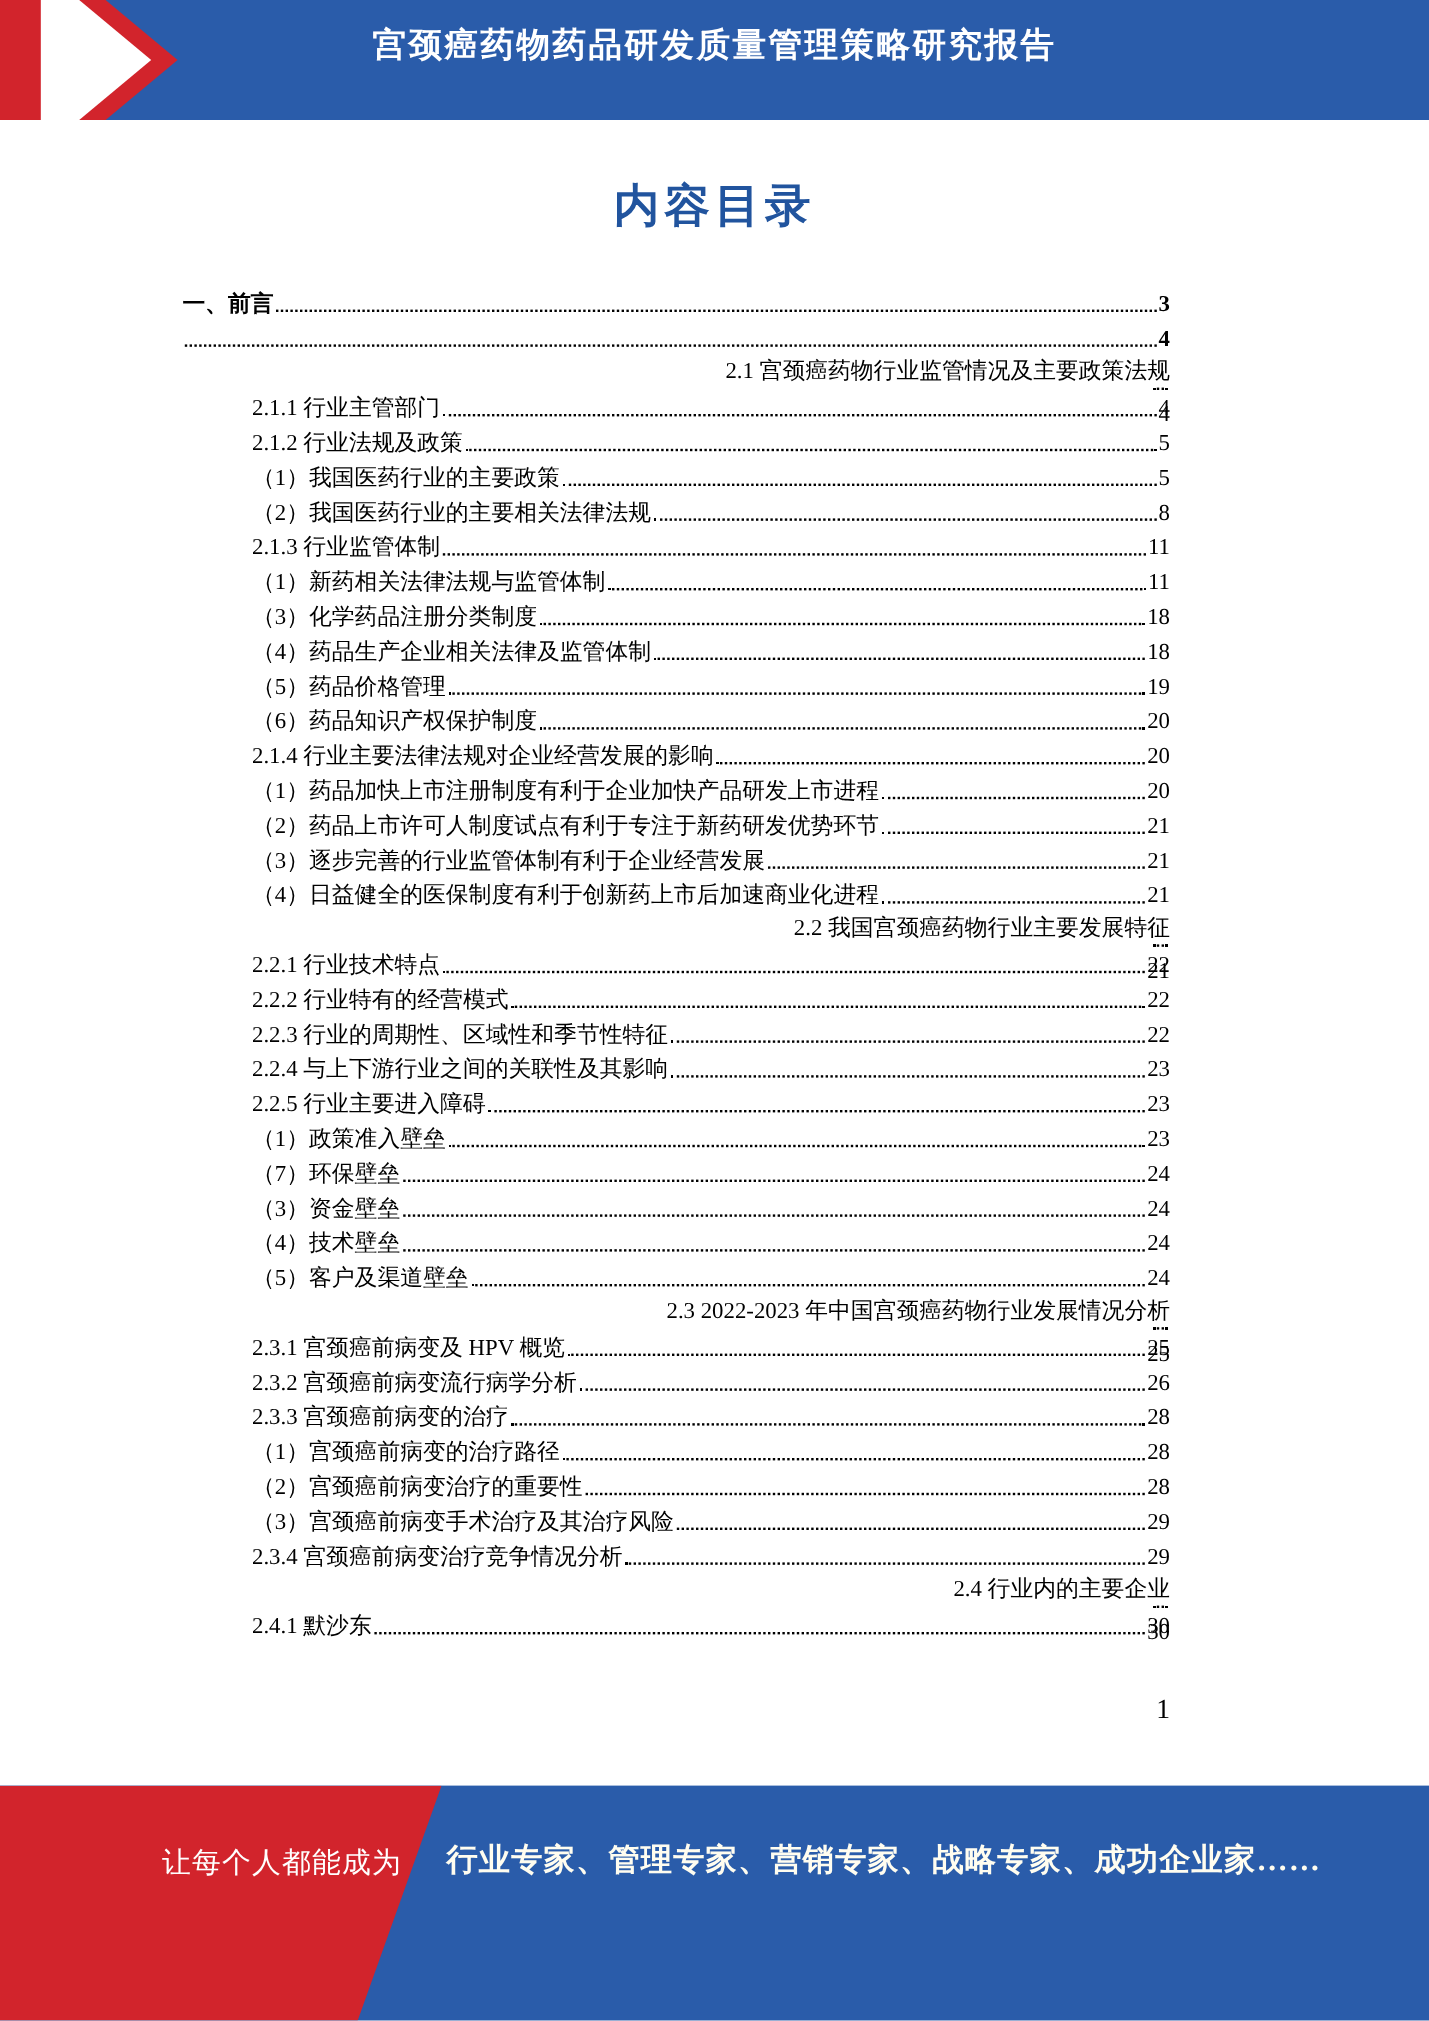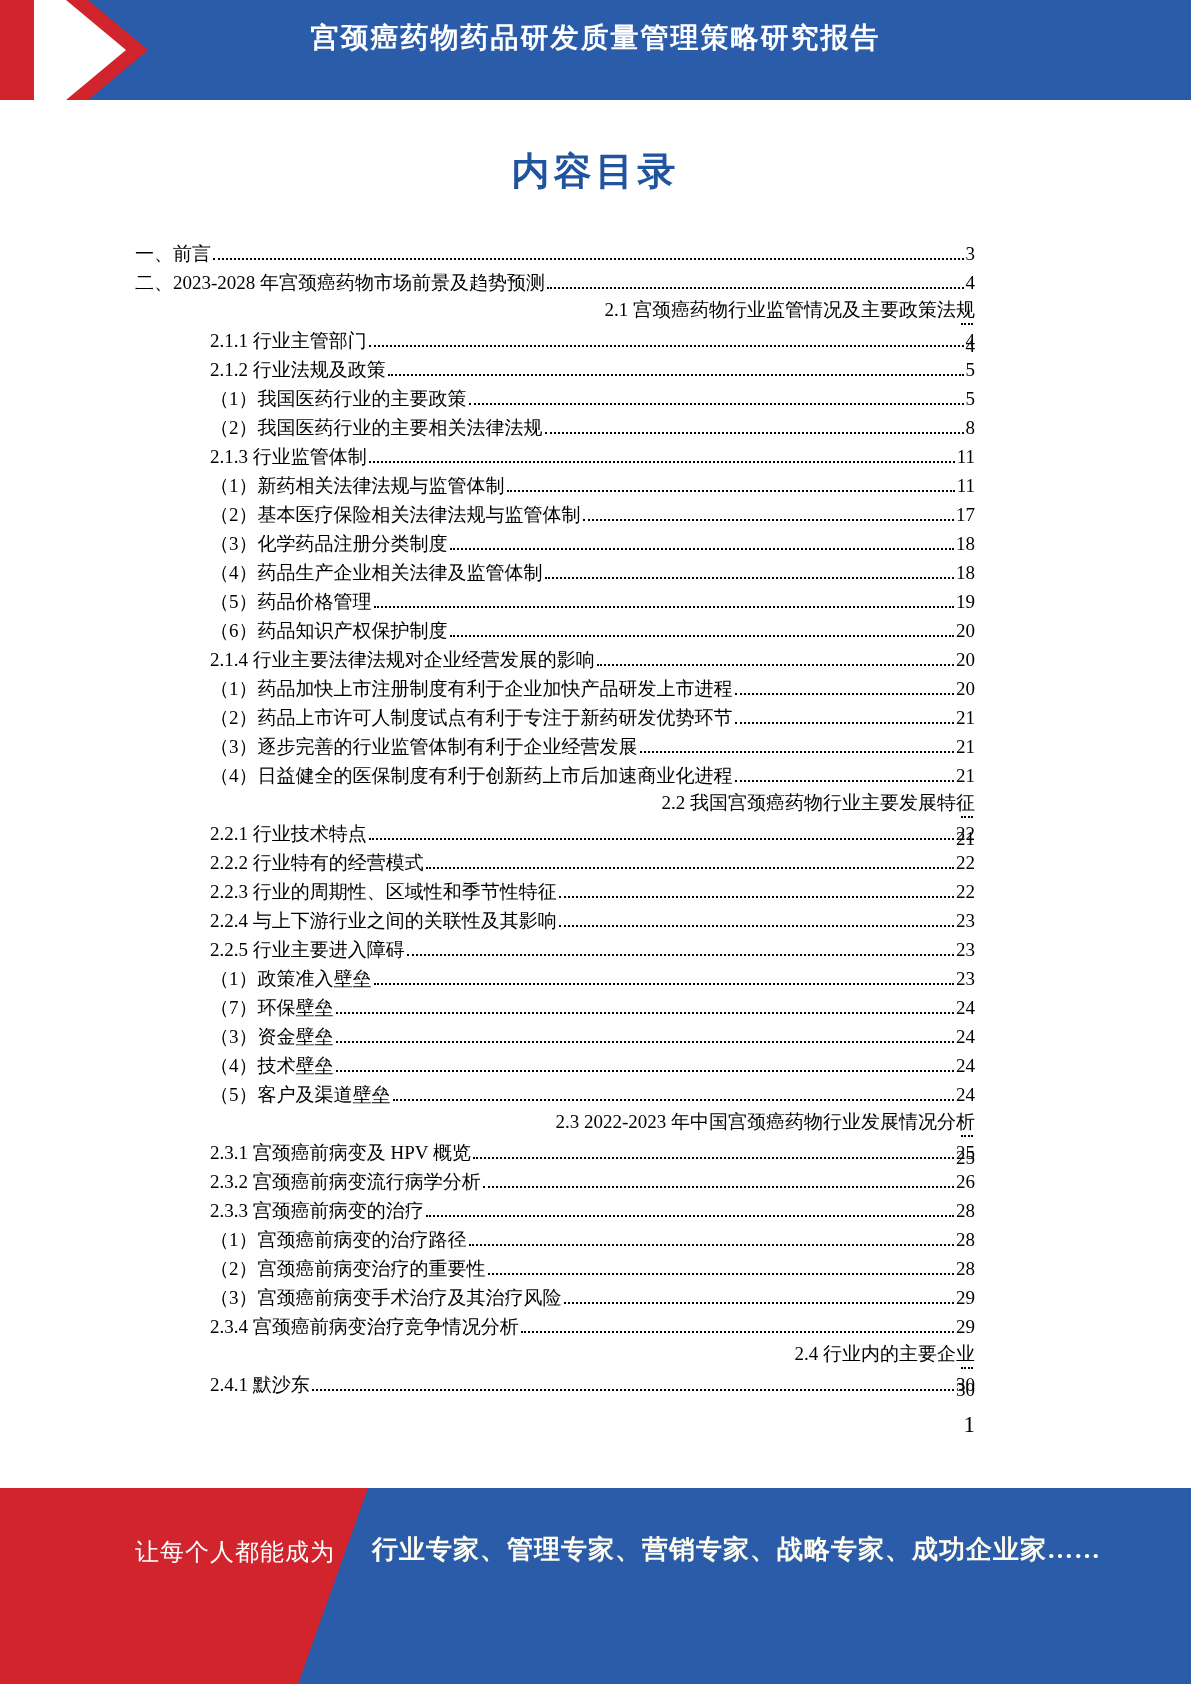--- a/index.html
+++ b/index.html
@@ -43,21 +43,21 @@
   }
   .toc{
     position:absolute;top:238px;left:135px;width:840px;
   }
   .toc-row{
     display:flex;align-items:flex-end;
     height:29px;line-height:27px;
     font-size:19px;color:#000000;
     cursor:pointer;
   }
-  .toc-row.bold{font-weight:normal;}
+  .toc-row.bold{font-weight:bold;margin-left:17px;}
   .toc-row.lvl1{padding-left:33px;flex-direction:column;}
   .toc-row.lvl2{padding-left:75px;}
   .toc-text{white-space:nowrap;}
   .toc-dots{
     flex:1;min-width:12px;
     border-bottom:2px dotted #000000;
     margin:0 2px 7px 2px;
   }
   .toc-page{white-space:nowrap;}
 
@@ -107,21 +107,20 @@
 
   <div class="toc-title">内容目录</div>
 
   <div class="toc">
       <div class="toc-row lvl0 bold">
       <span class="toc-text">一、前言</span>
       <span class="toc-dots"></span>
       <span class="toc-page">3</span>
     </div>
       <div class="toc-row lvl0 bold">
-      <span class="toc-text">二、2023-2028 年宫颈癌药物市场前景及趋势预测</span>
       <span class="toc-dots"></span>
       <span class="toc-page">4</span>
     </div>
       <div class="toc-row lvl1">
       <span class="toc-text">2.1 宫颈癌药物行业监管情况及主要政策法规</span>
       <span class="toc-dots"></span>
       <span class="toc-page">4</span>
     </div>
       <div class="toc-row lvl2">
       <span class="toc-text">2.1.1 行业主管部门</span>
@@ -145,25 +144,20 @@
     </div>
       <div class="toc-row lvl2">
       <span class="toc-text">2.1.3 行业监管体制</span>
       <span class="toc-dots"></span>
       <span class="toc-page">11</span>
     </div>
       <div class="toc-row lvl2">
       <span class="toc-text">（1）新药相关法律法规与监管体制</span>
       <span class="toc-dots"></span>
       <span class="toc-page">11</span>
-    </div>
-      <div class="toc-row lvl2">
-      <span class="toc-text">（2）基本医疗保险相关法律法规与监管体制</span>
-      <span class="toc-dots"></span>
-      <span class="toc-page">17</span>
     </div>
       <div class="toc-row lvl2">
       <span class="toc-text">（3）化学药品注册分类制度</span>
       <span class="toc-dots"></span>
       <span class="toc-page">18</span>
     </div>
       <div class="toc-row lvl2">
       <span class="toc-text">（4）药品生产企业相关法律及监管体制</span>
       <span class="toc-dots"></span>
       <span class="toc-page">18</span>

